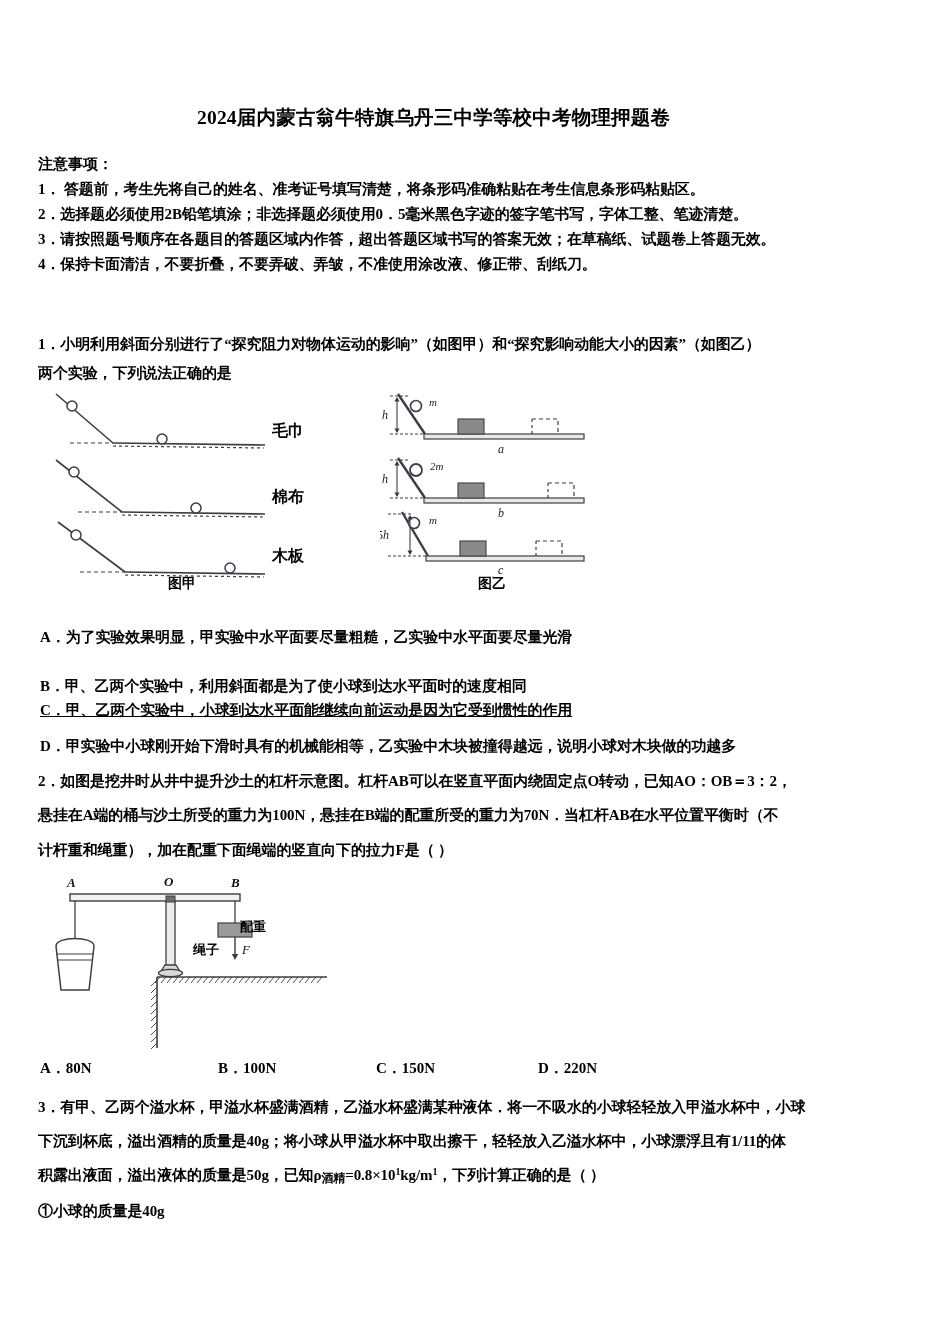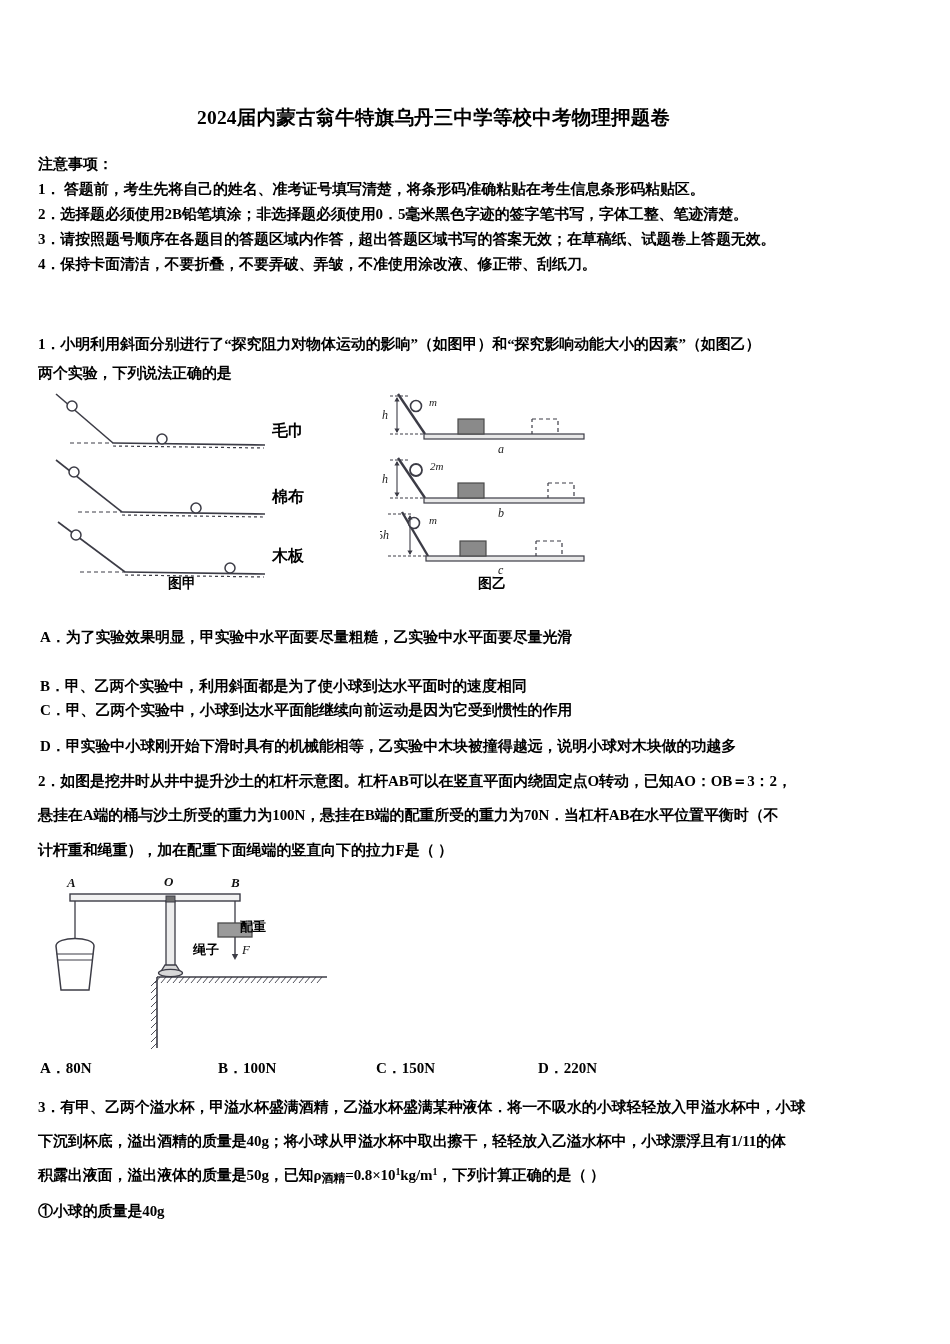--- a/index.html
+++ b/index.html
@@ -73,21 +73,21 @@
   .opt {
     position: absolute;
     left: 40px;
     font-size: 15px;
     font-weight: bold;
     white-space: nowrap;
     letter-spacing: -0.1px;
   }
   .o1 { top: 628px; }
   .o2 { top: 665px; margin-top: 12px; }
-  .o3 { top: 701px; }
+  .o3 { top: 701px; text-decoration: underline; }
   .o4 { top: 737px; }
 
   .q2a { top: 772px; }
   .q2b { top: 806px; }
   .q2c { top: 841px; }
 
   .ans-row {
     position: absolute;
     top: 1059px;
     left: 40px;

